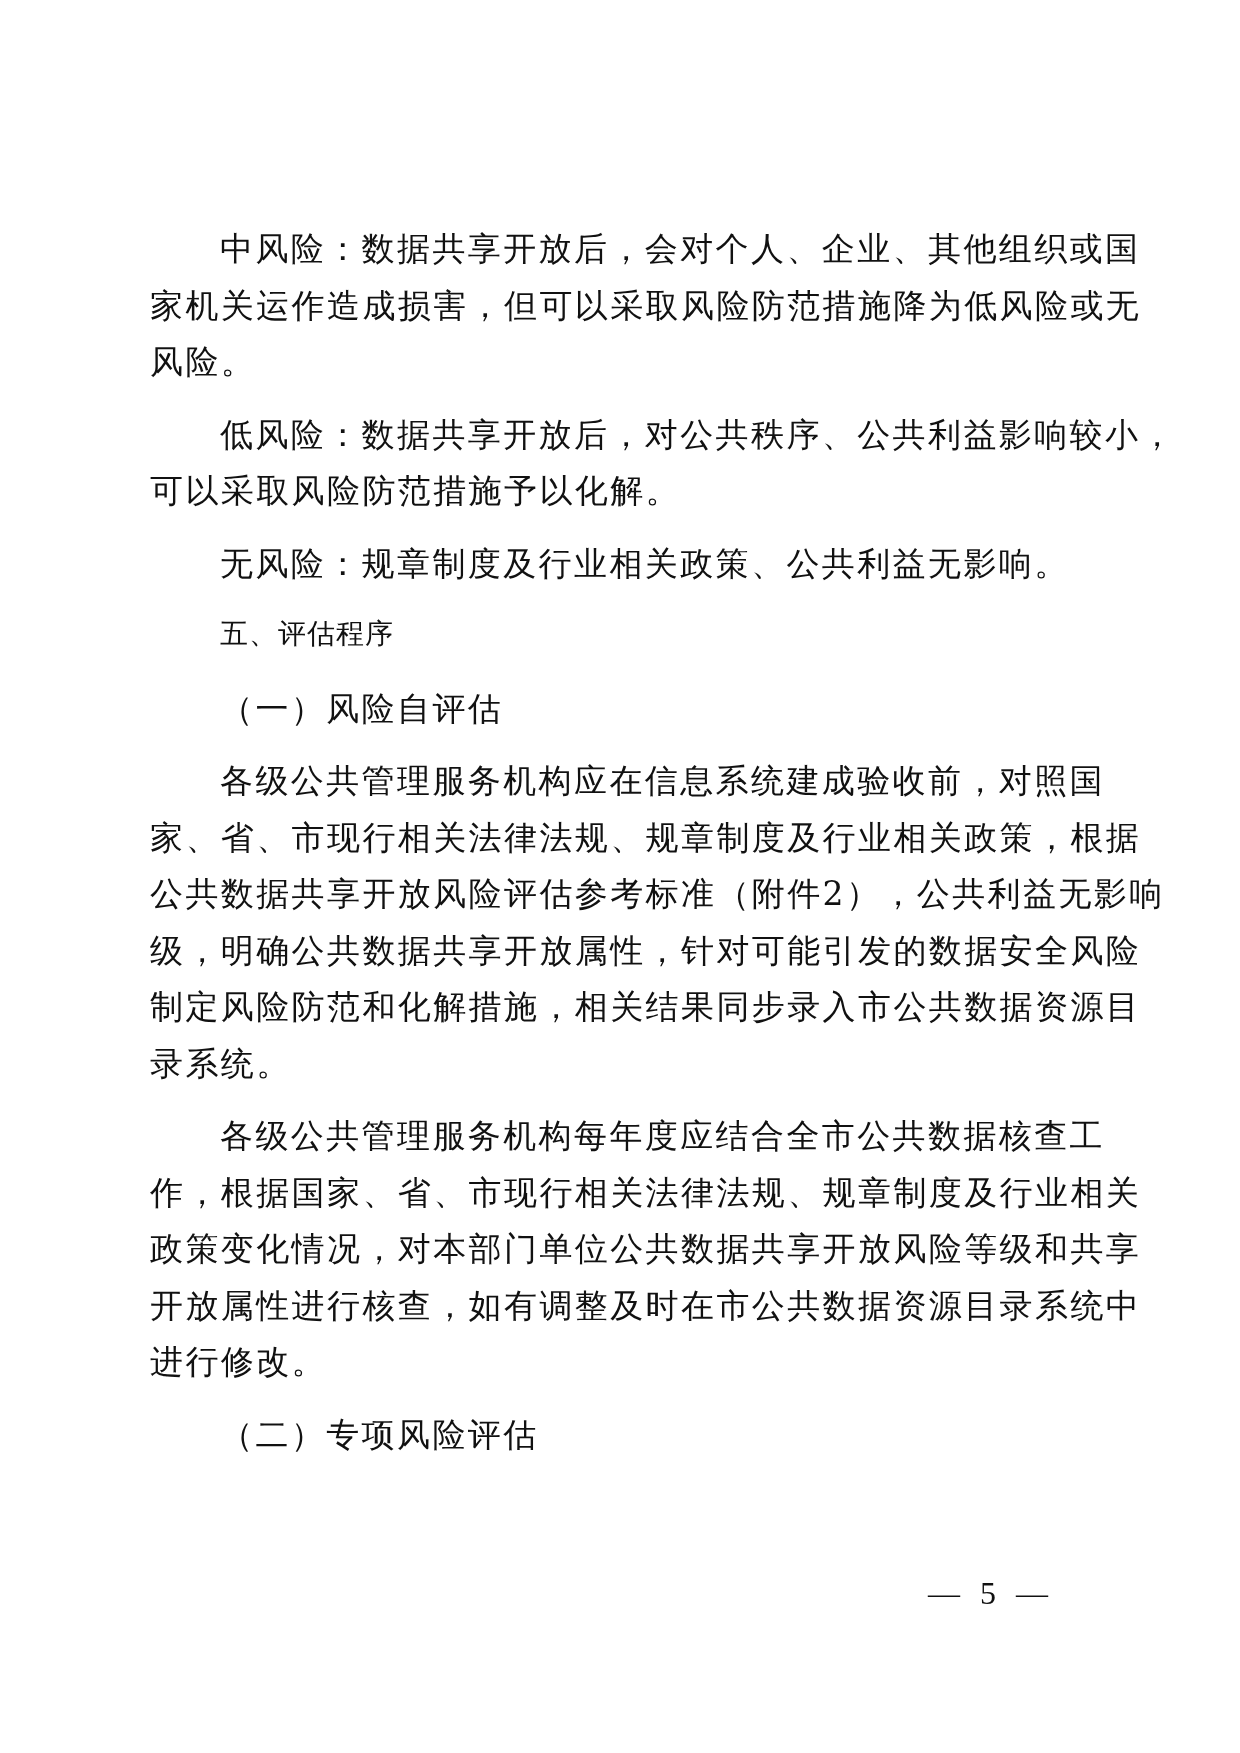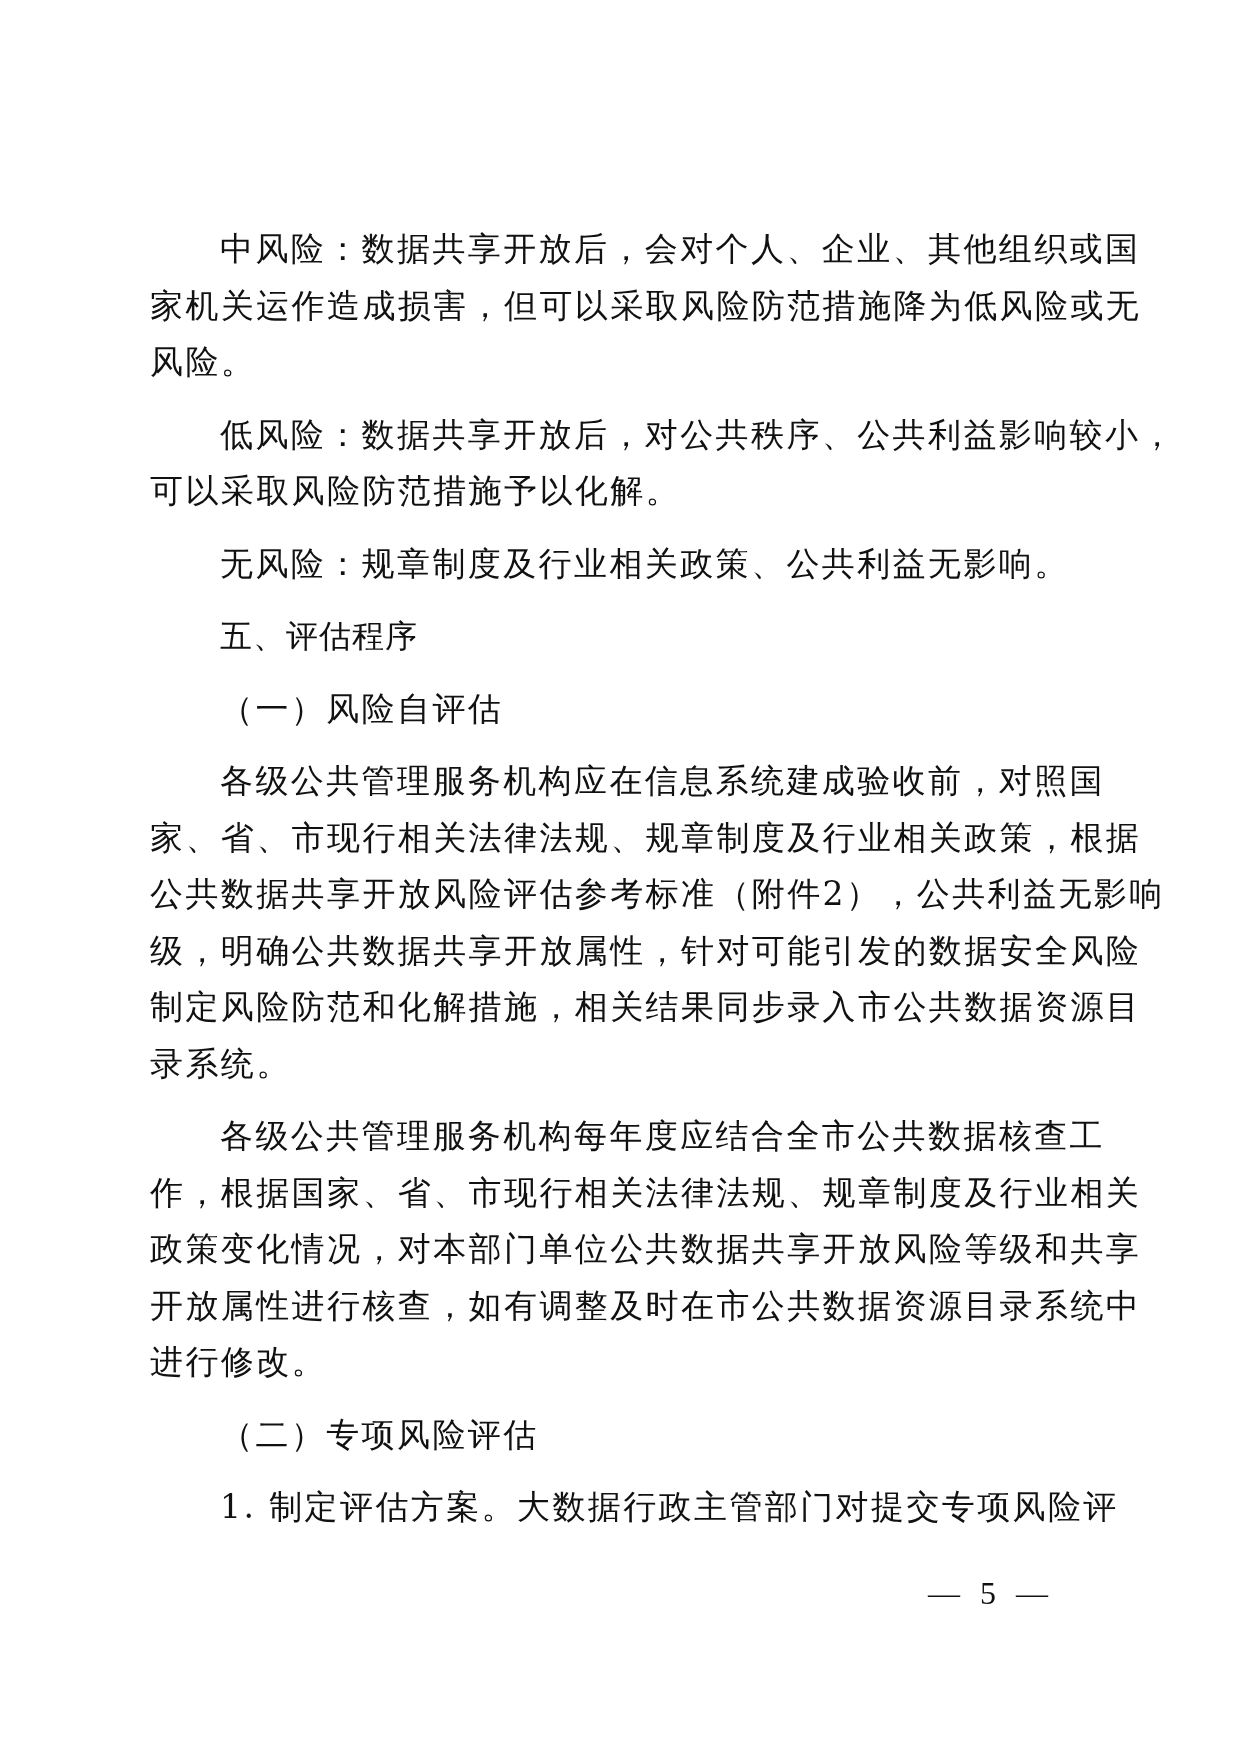--- a/index.html
+++ b/index.html
@@ -39,22 +39,22 @@
       text-align-last: justify;
     }
     .line.last {
       text-align-last: left;
     }
     .line.indent {
       padding-left: 70px;
       margin-top: 16px;
     }
     .heading {
-      font-family: Liberation Sans, sans-serif;
-      font-size: 32px;
+      font-family: Liberation Mono, monospace;
+      font-size: 28px;
       letter-spacing: 1px;
     }
     .page-number {
       position: absolute;
       left: 928px;
       top: 1573px;
       font-size: 32px;
       line-height: 40px;
       letter-spacing: 6px;
       white-space: nowrap;
@@ -98,17 +98,16 @@
     <div>
       <span class="line indent">各级公共管理服务机构每年度应结合全市公共数据核查工</span>
       <span class="line">作，根据国家、省、市现行相关法律法规、规章制度及行业相关</span>
       <span class="line">政策变化情况，对本部门单位公共数据共享开放风险等级和共享</span>
       <span class="line">开放属性进行核查，如有调整及时在市公共数据资源目录系统中</span>
       <span class="line last">进行修改。</span>
     </div>
 
     <span class="line indent last">（二）专项风险评估</span>
 
-    <span class="line indent">1. 制定评估方案。大数据行政主管部门对提交专项风险评</span>
   </div>
 
   <div class="page-number">— 5 —</div>
 </div>
 
 </body></html>

